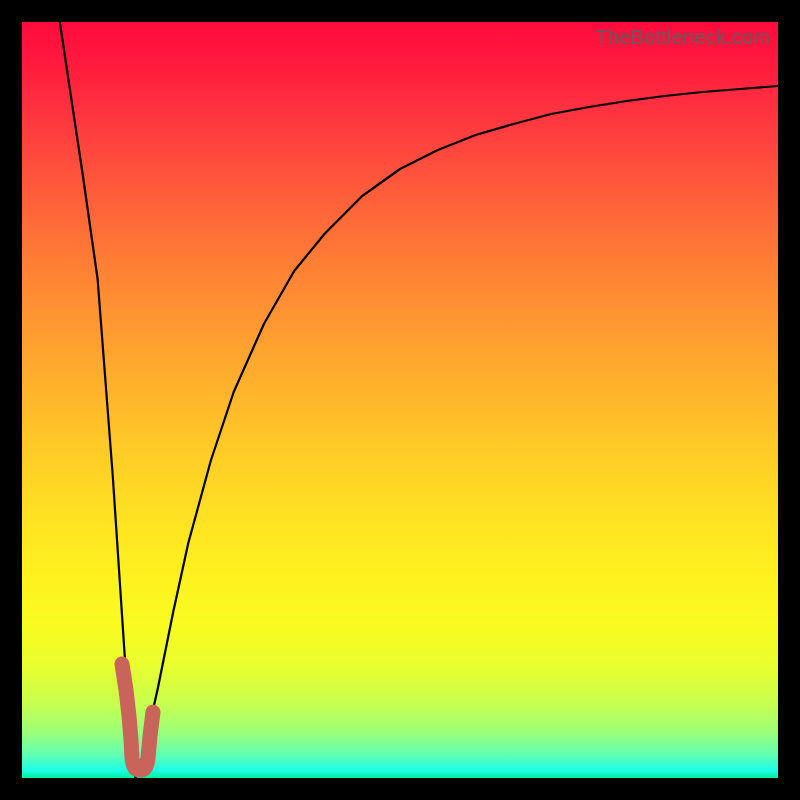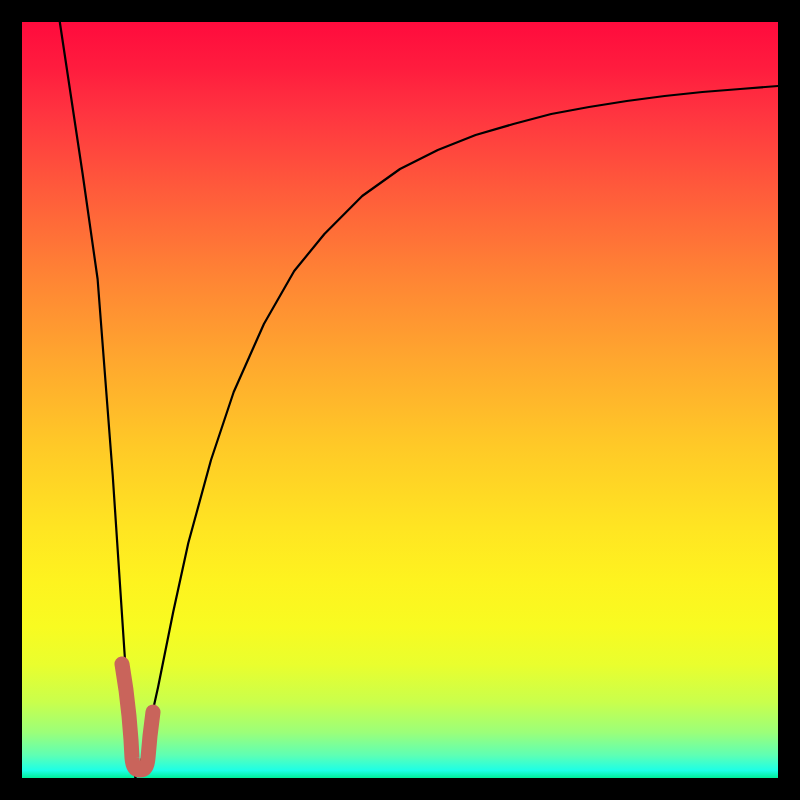--- a/index.html
+++ b/index.html
@@ -61,20 +61,21 @@
     height: 756px;
     overflow: visible;
   }
 </style>
 </head>
 <body>
 
 <div class="frame">
   <div class="plot">
 
+    <div class="attribution">TheBottleneck.com</div>
 
     <svg class="curve" viewBox="0 0 756 756" preserveAspectRatio="none">
 
       <path d="M 37.8 0
                L 60.5 151
                L 75.6 257
                L 90.7 453
                L 105.8 680
                L 109.6 733
                L 113.4 756

